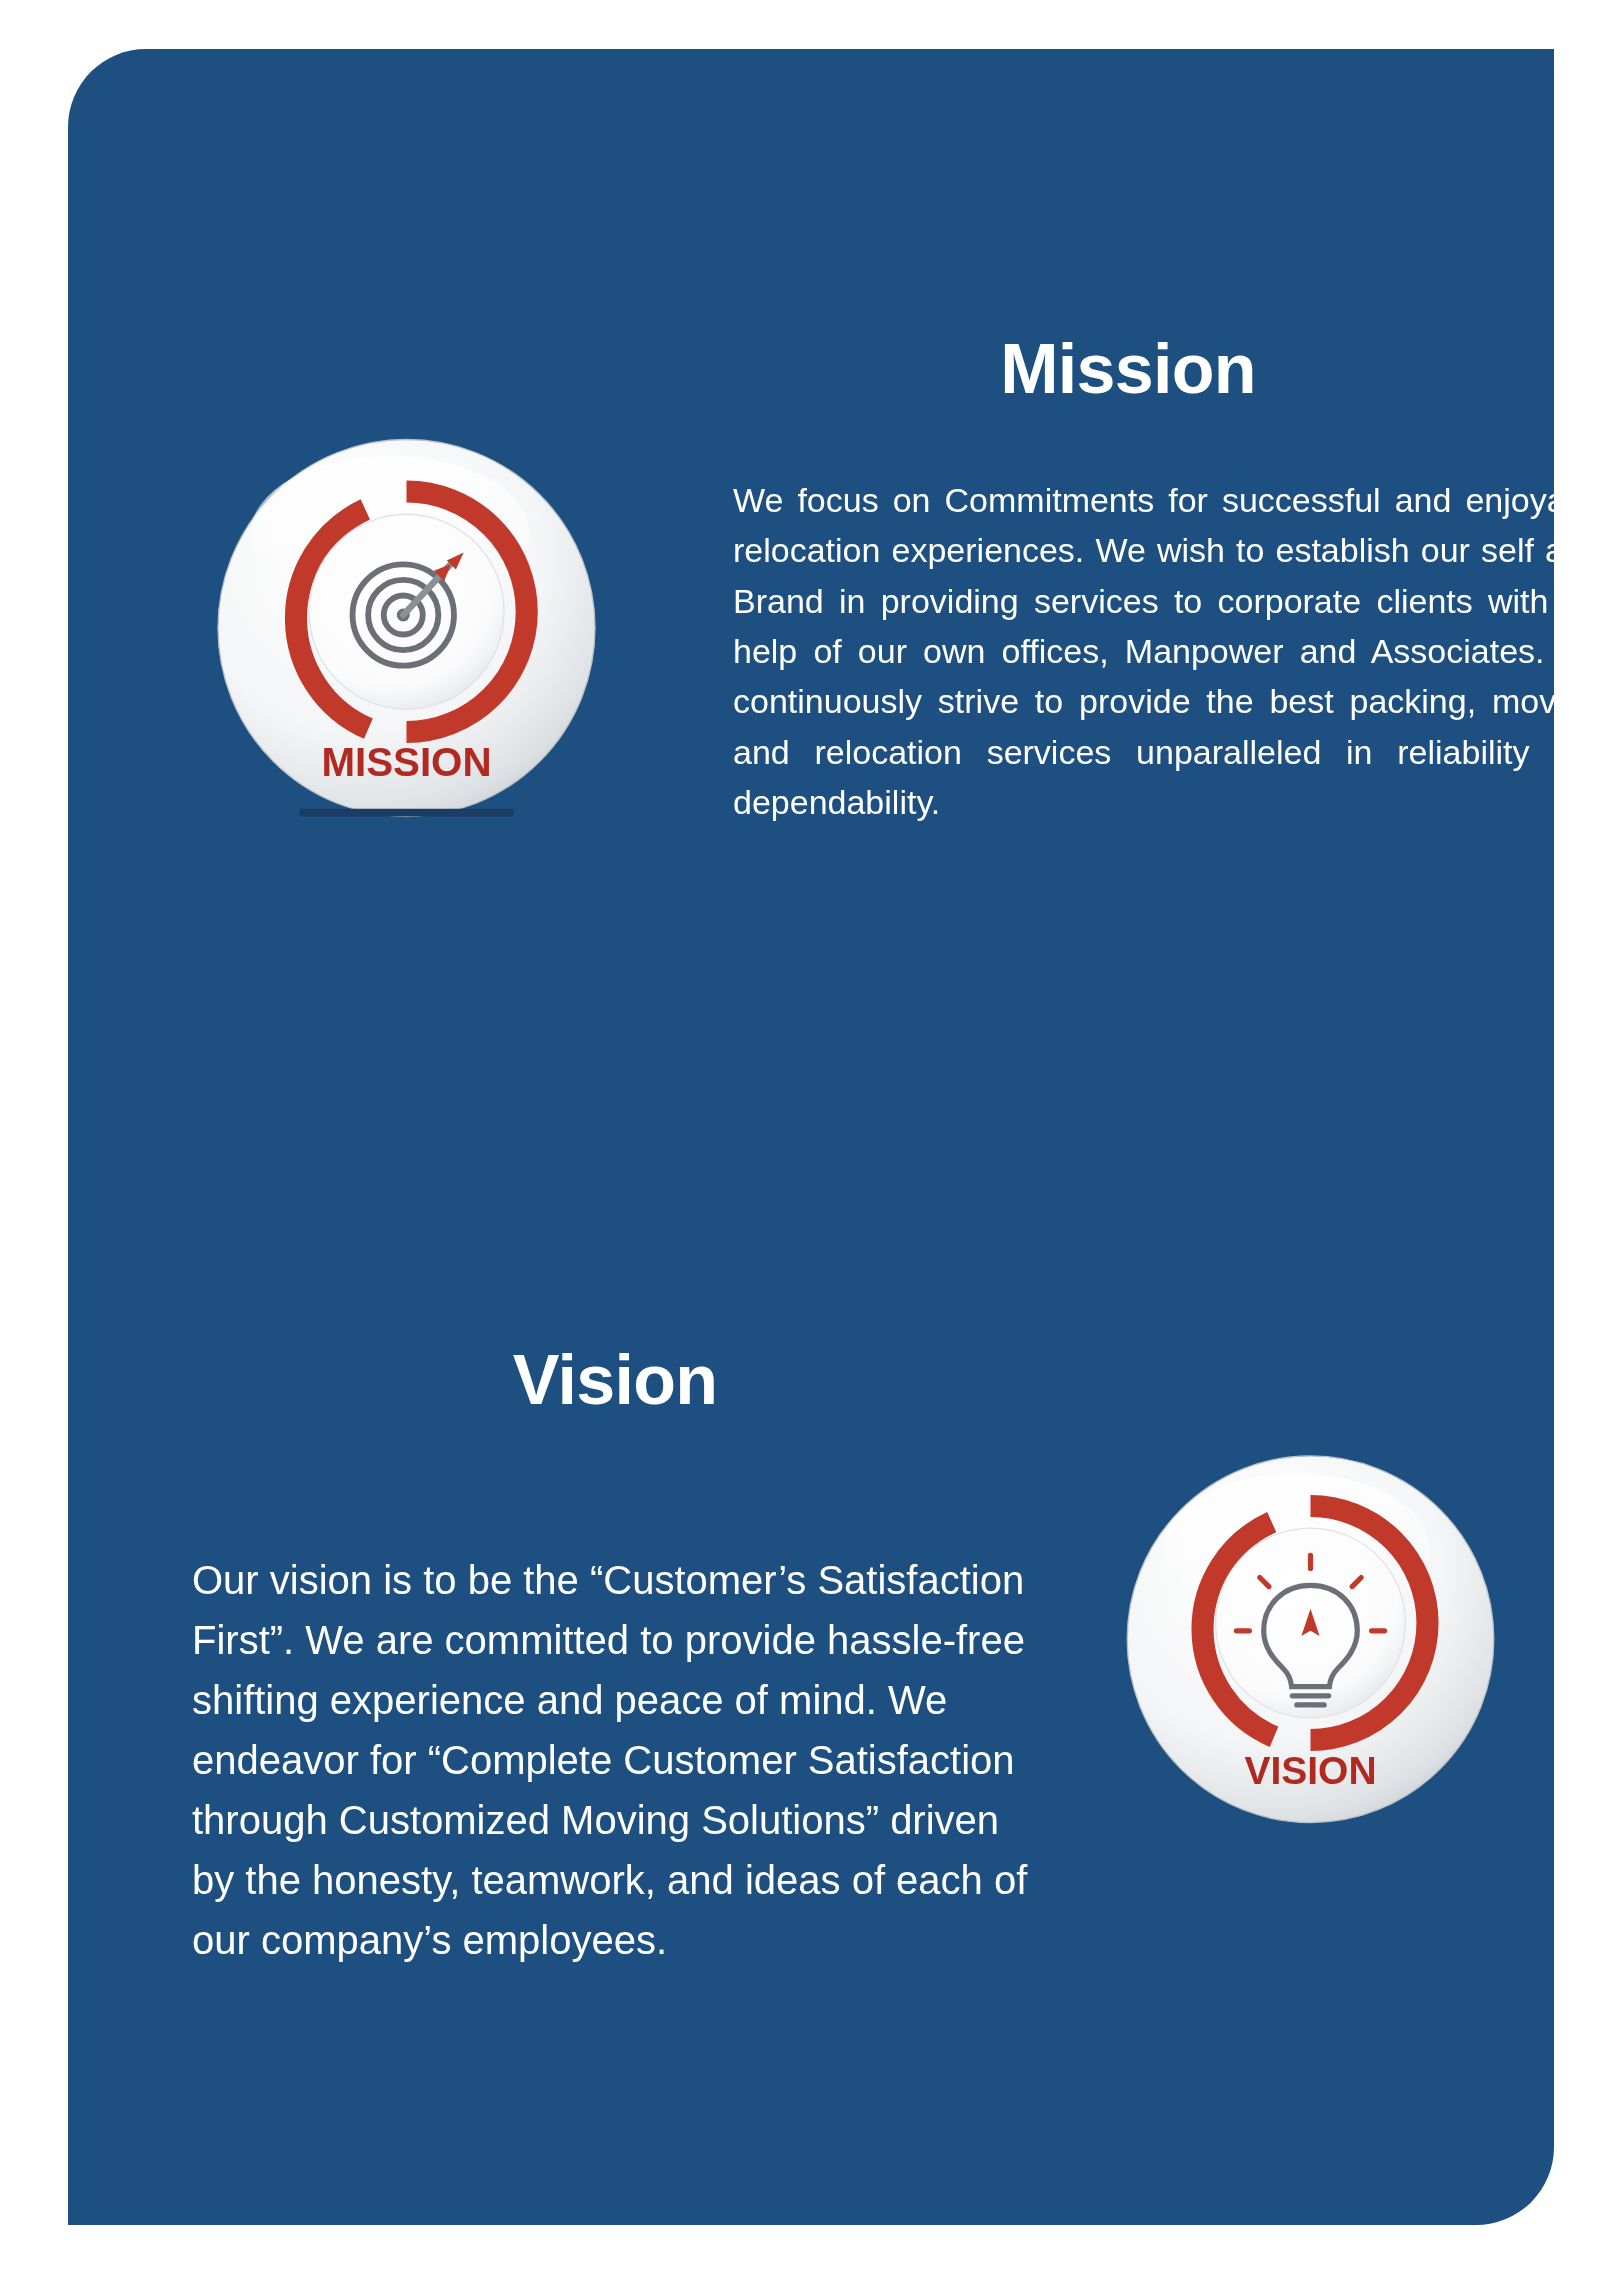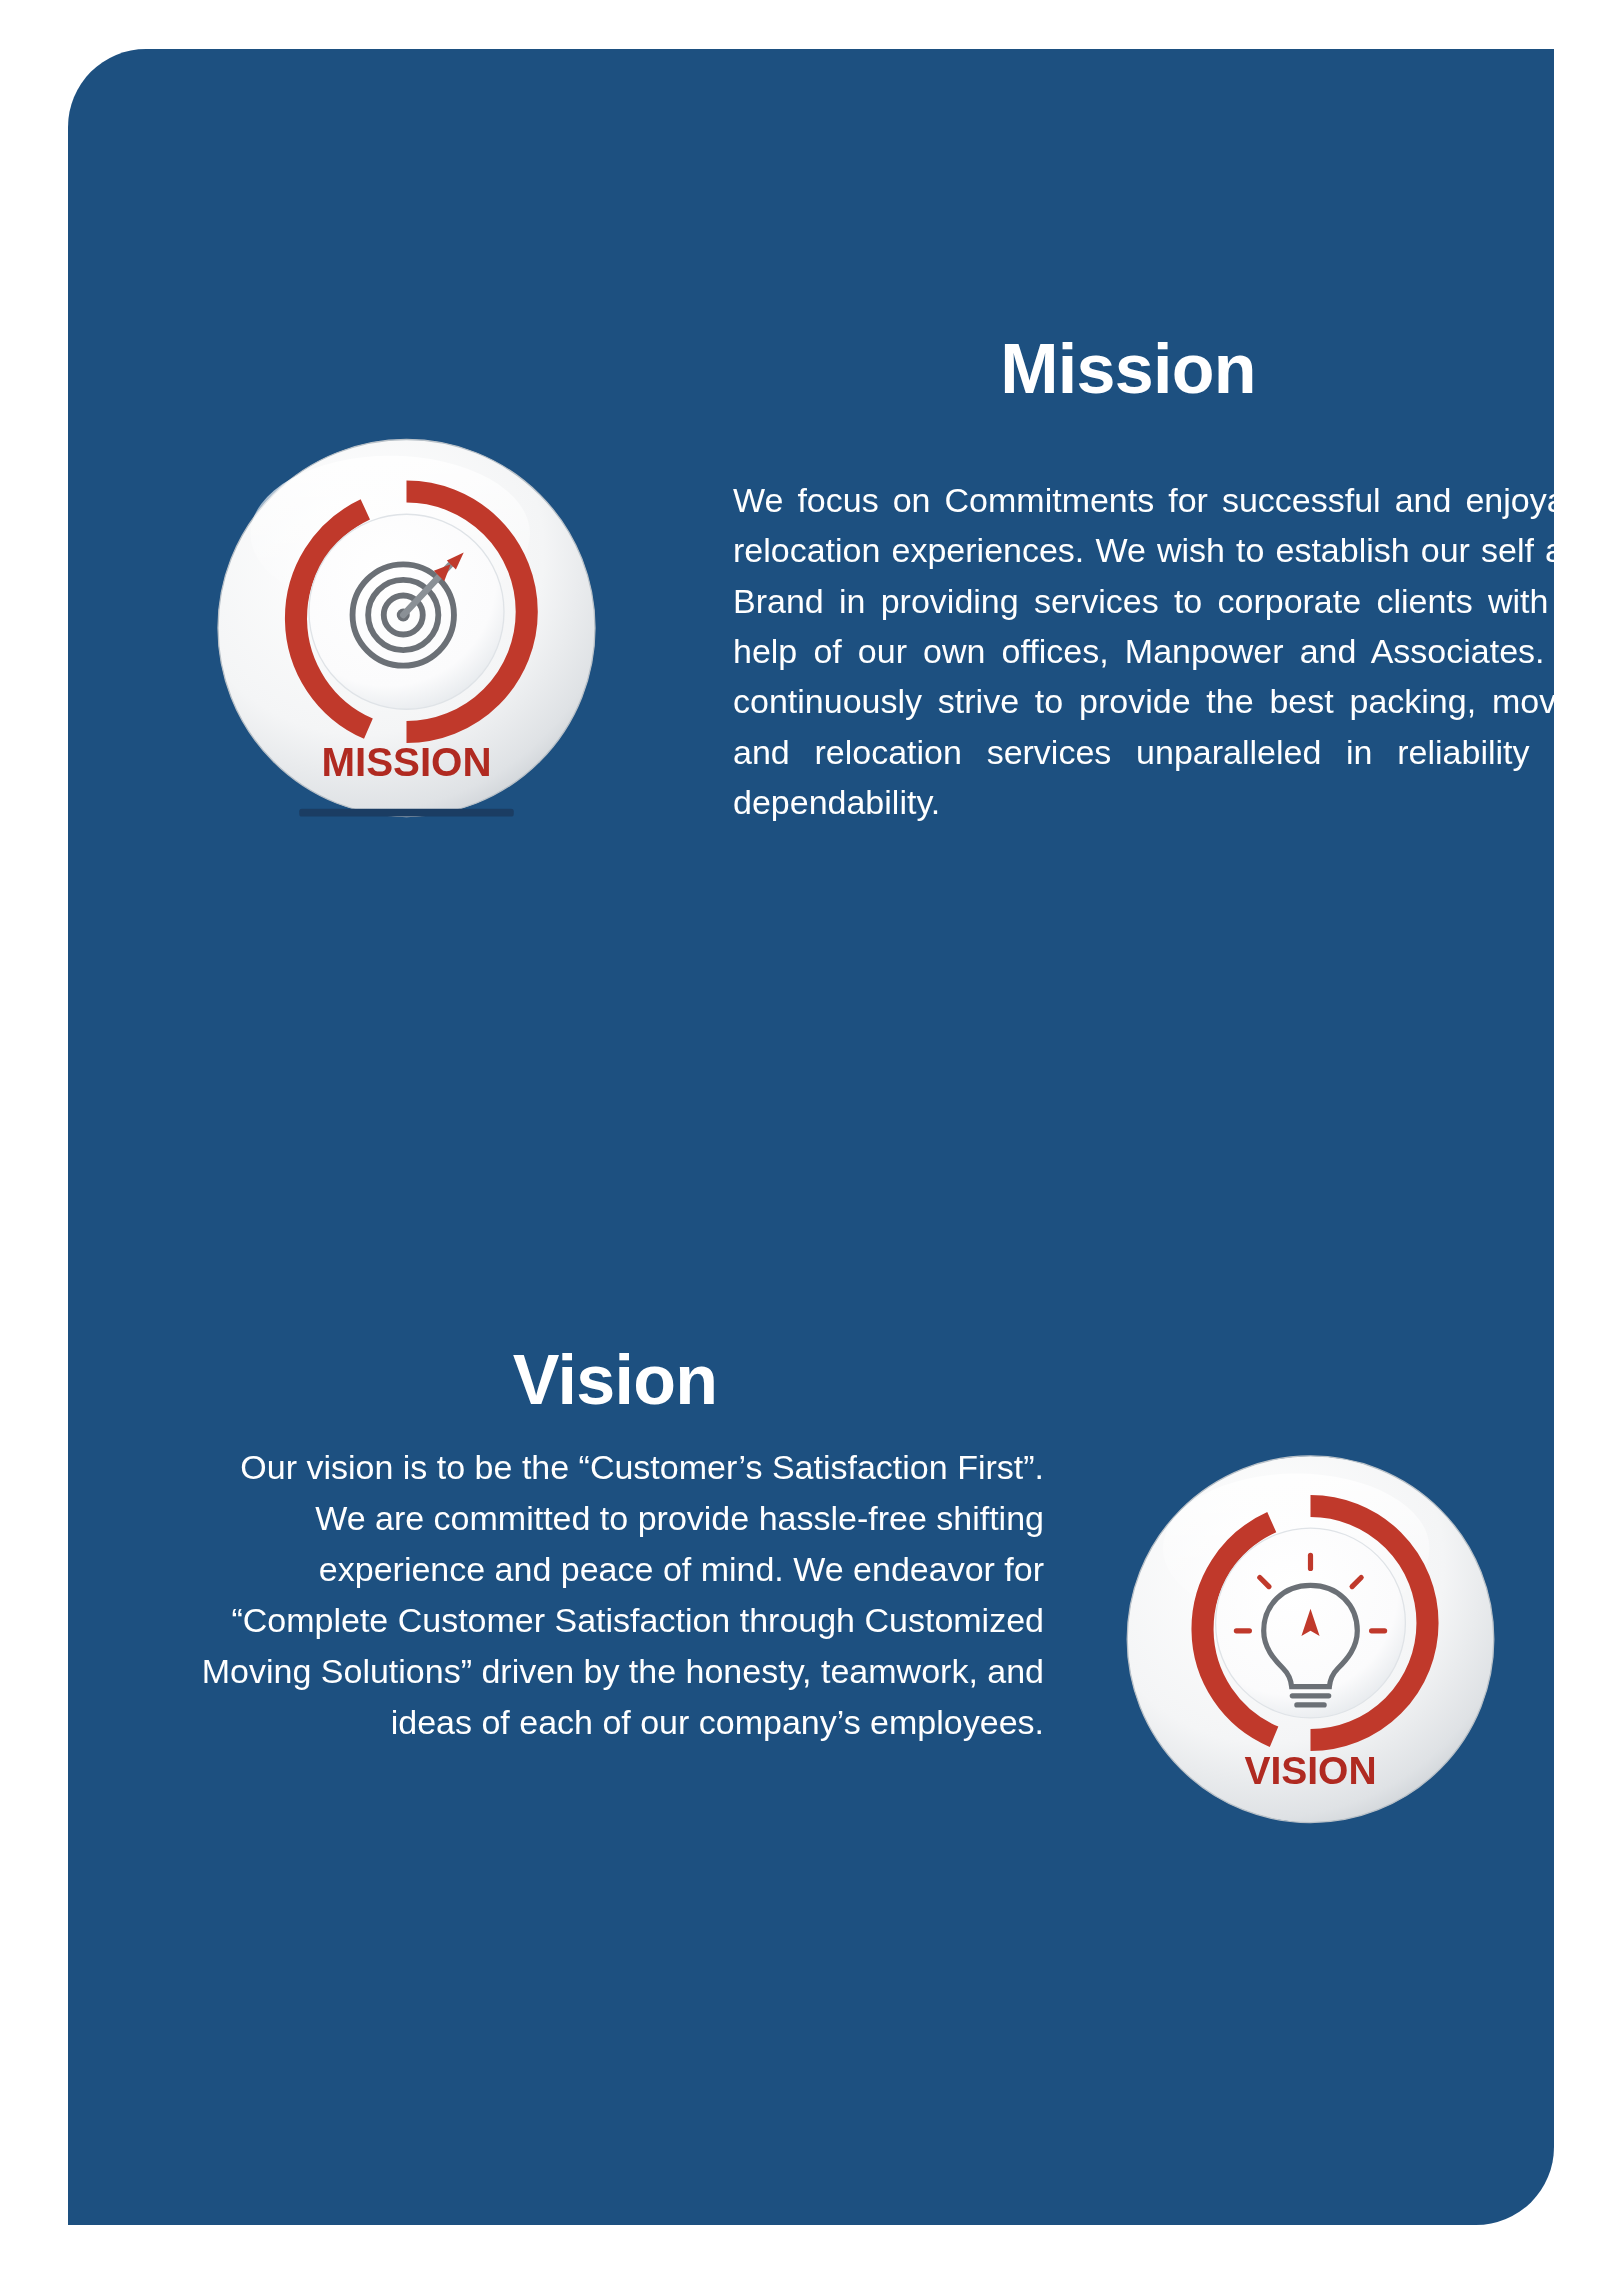--- a/index.html
+++ b/index.html
@@ -82,26 +82,26 @@
     color: #ffffff;
     font-size: 70px;
     font-weight: bold;
     text-align: center;
     letter-spacing: -0.7px;
   }
 
   .vision-body {
     position: absolute;
     left: 124px;
-    top: 1393px;
+    top: 1501px;
     width: 852px;
     color: #ffffff;
-    font-size: 34px;
+    font-size: 40px;
     line-height: 1.50;
-    text-align: right;
+    text-align: left;
   }
 
   .vision-badge {
     position: absolute;
     left: 1041px;
     top: 1392px;
     width: 403px;
     height: 416px;
   }
 

